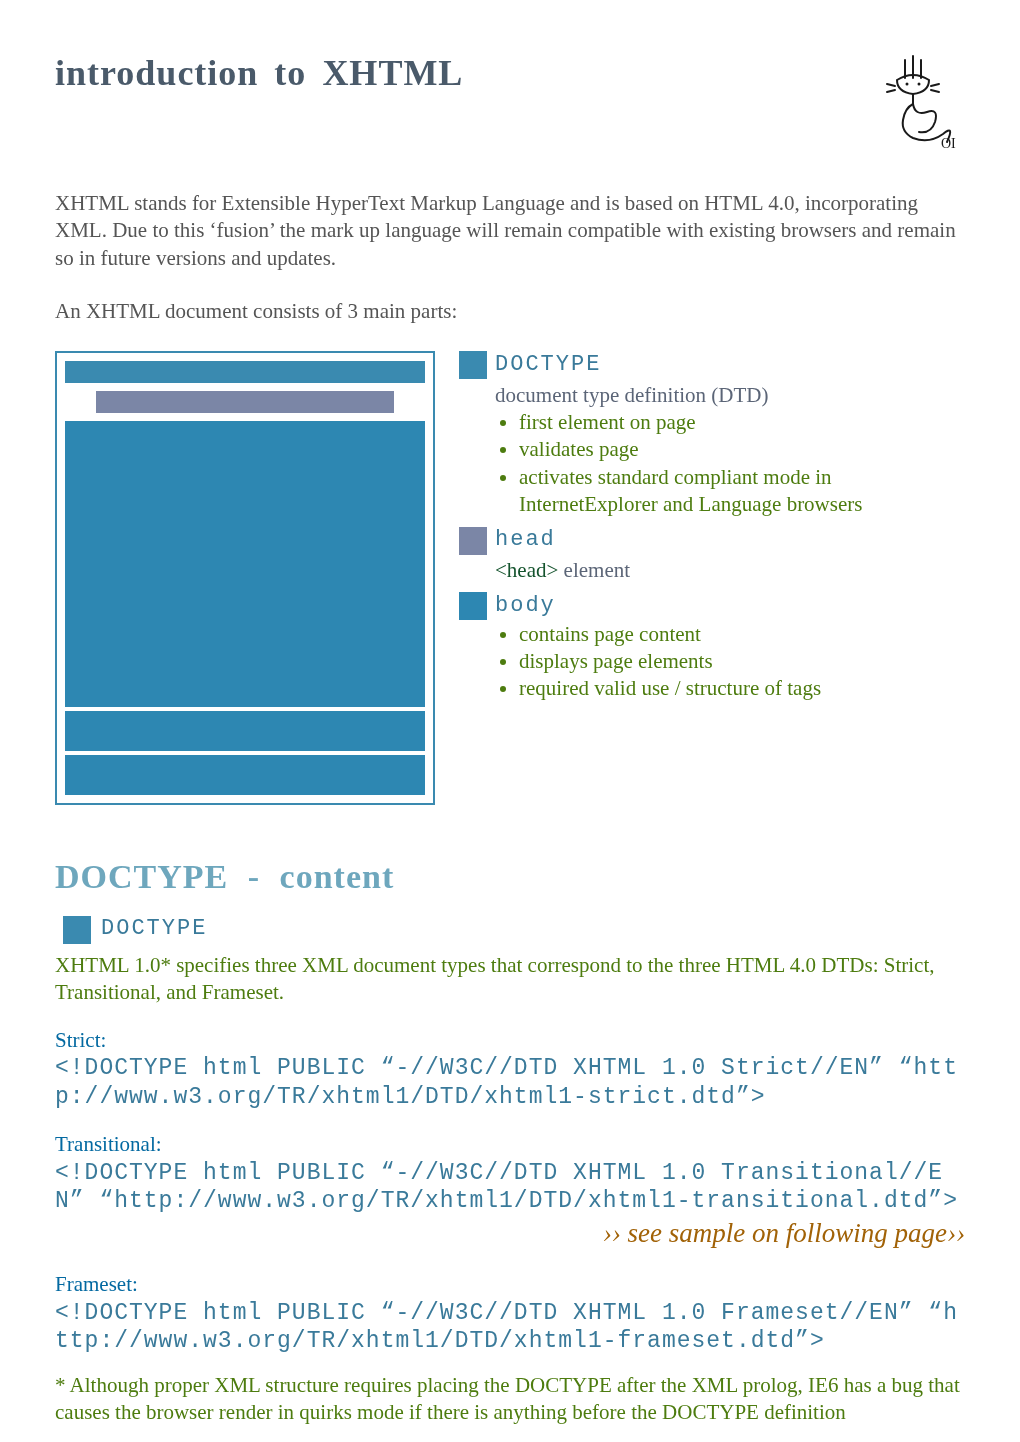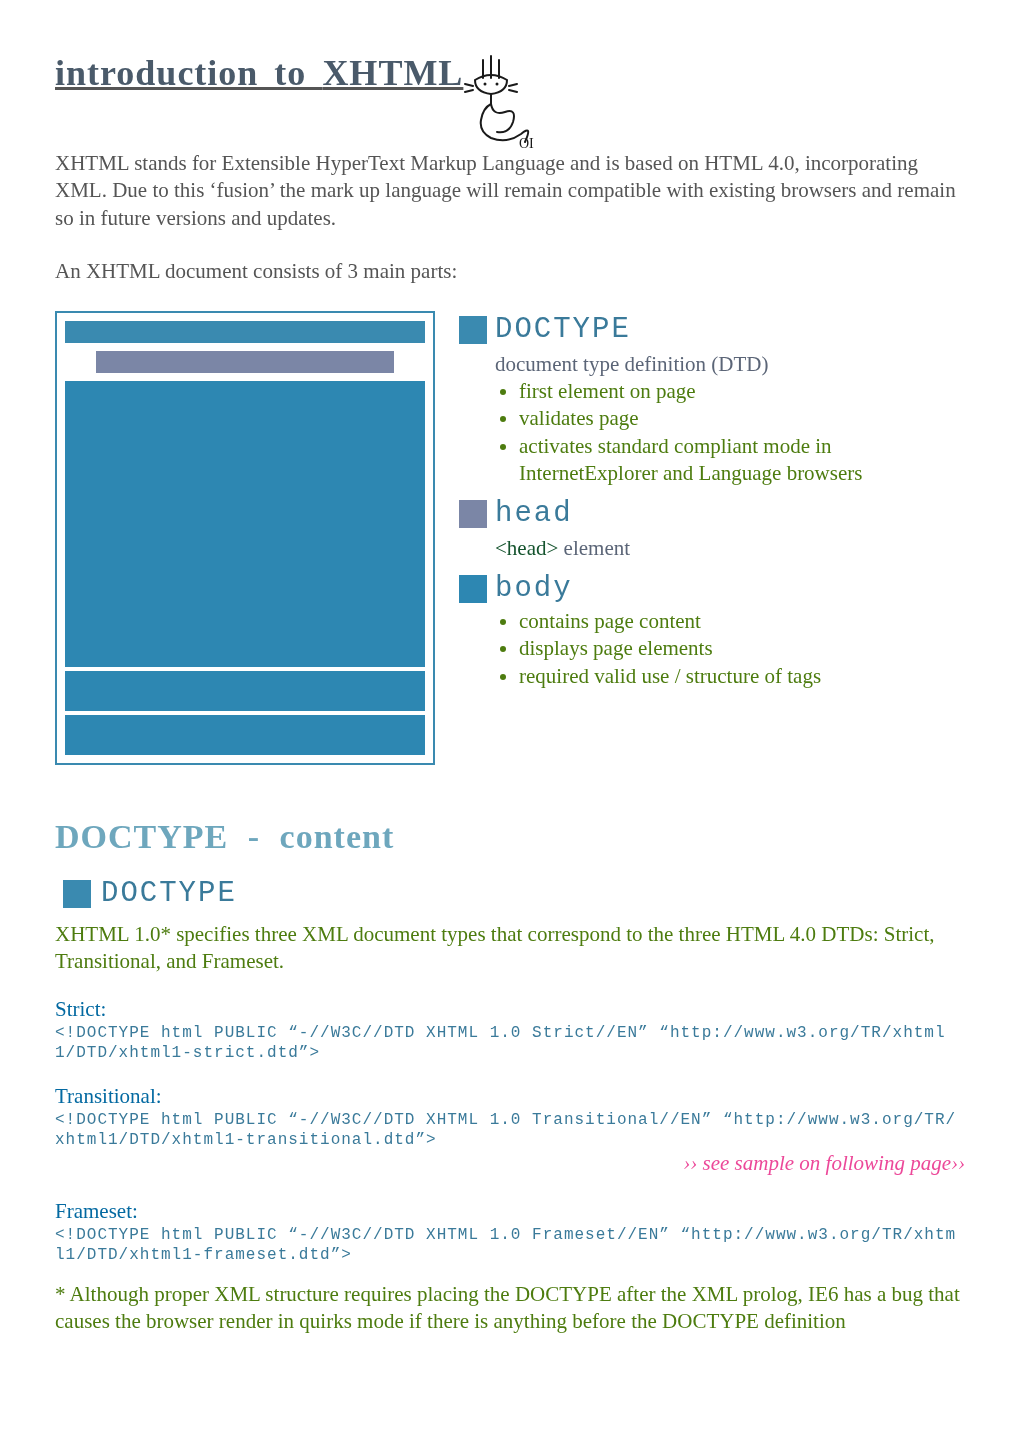--- a/index.html
+++ b/index.html
@@ -7,23 +7,23 @@
     font-family: Georgia, 'Times New Roman', serif;
     background: #ffffff;
     color: #555555;
     width: 1020px;
     padding: 50px 55px 60px 55px;
     font-size: 21px;
     line-height: 1.3;
   }
   .header-row {
     display: flex;
-    justify-content: flex-start;
+    justify-content: space-between;
     align-items: flex-start;
-    text-decoration: underline;
+    margin-bottom: 40px;
   }
   .main-title {
     font-family: Georgia, serif;
     font-weight: bold;
     font-size: 36px;
     color: #4a5a6a;
     letter-spacing: 1px;
     word-spacing: 6px;
     text-transform: lowercase;
   }
@@ -68,21 +68,21 @@
     height: 28px;
     display: inline-block;
     flex-shrink: 0;
   }
   .sw-doctype { background: #3a8ab0; }
   .sw-head { background: #7b86a6; }
   .sw-body { background: #2d87b2; }
   .swatch-text {
     font-family: 'Courier New', Courier, monospace;
     color: #3a7a9a;
-    font-size: 29px;
+    font-size: 22px;
     letter-spacing: 2px;
   }
   .sub-desc { color: #5b6577; margin-left: 36px; margin-top: 2px; }
   .sub-desc .tag-text { color: #14532d; font-family: Georgia, serif; }
   ul.bullets {
     list-style: disc;
     margin-left: 60px;
     color: #4d7c0f;
     margin-bottom: 8px;
   }
@@ -101,33 +101,33 @@
     align-items: center;
     gap: 10px;
     margin-left: 8px;
     margin-bottom: 8px;
   }
   .body-para { color: #4d7c0f; margin-bottom: 20px; }
   .dt-label { color: #0369a1; margin-top: 20px; }
   .code-block {
     font-family: 'Courier New', Courier, monospace;
     color: #3a7a9a;
-    font-size: 16px;
+    font-size: 23px;
     letter-spacing: 1px;
     margin-bottom: 14px;
     word-break: break-all;
     line-height: 1.25;
   }
   .see-sample {
     font-style: italic;
-    color: #ec4899;
+    color: #a16207;
     text-align: right;
     margin-top: -14px;
     margin-bottom: 2px;
-    font-size: 21px;
+    font-size: 27px;
   }
   .footnote { margin-top: 16px; }
 </style>
 </head>
 <body>
 
 <div class="header-row">
   <h1 class="main-title">
     <span>introduction  to  </span><span class="upper">XHTML</span>
   </h1>

